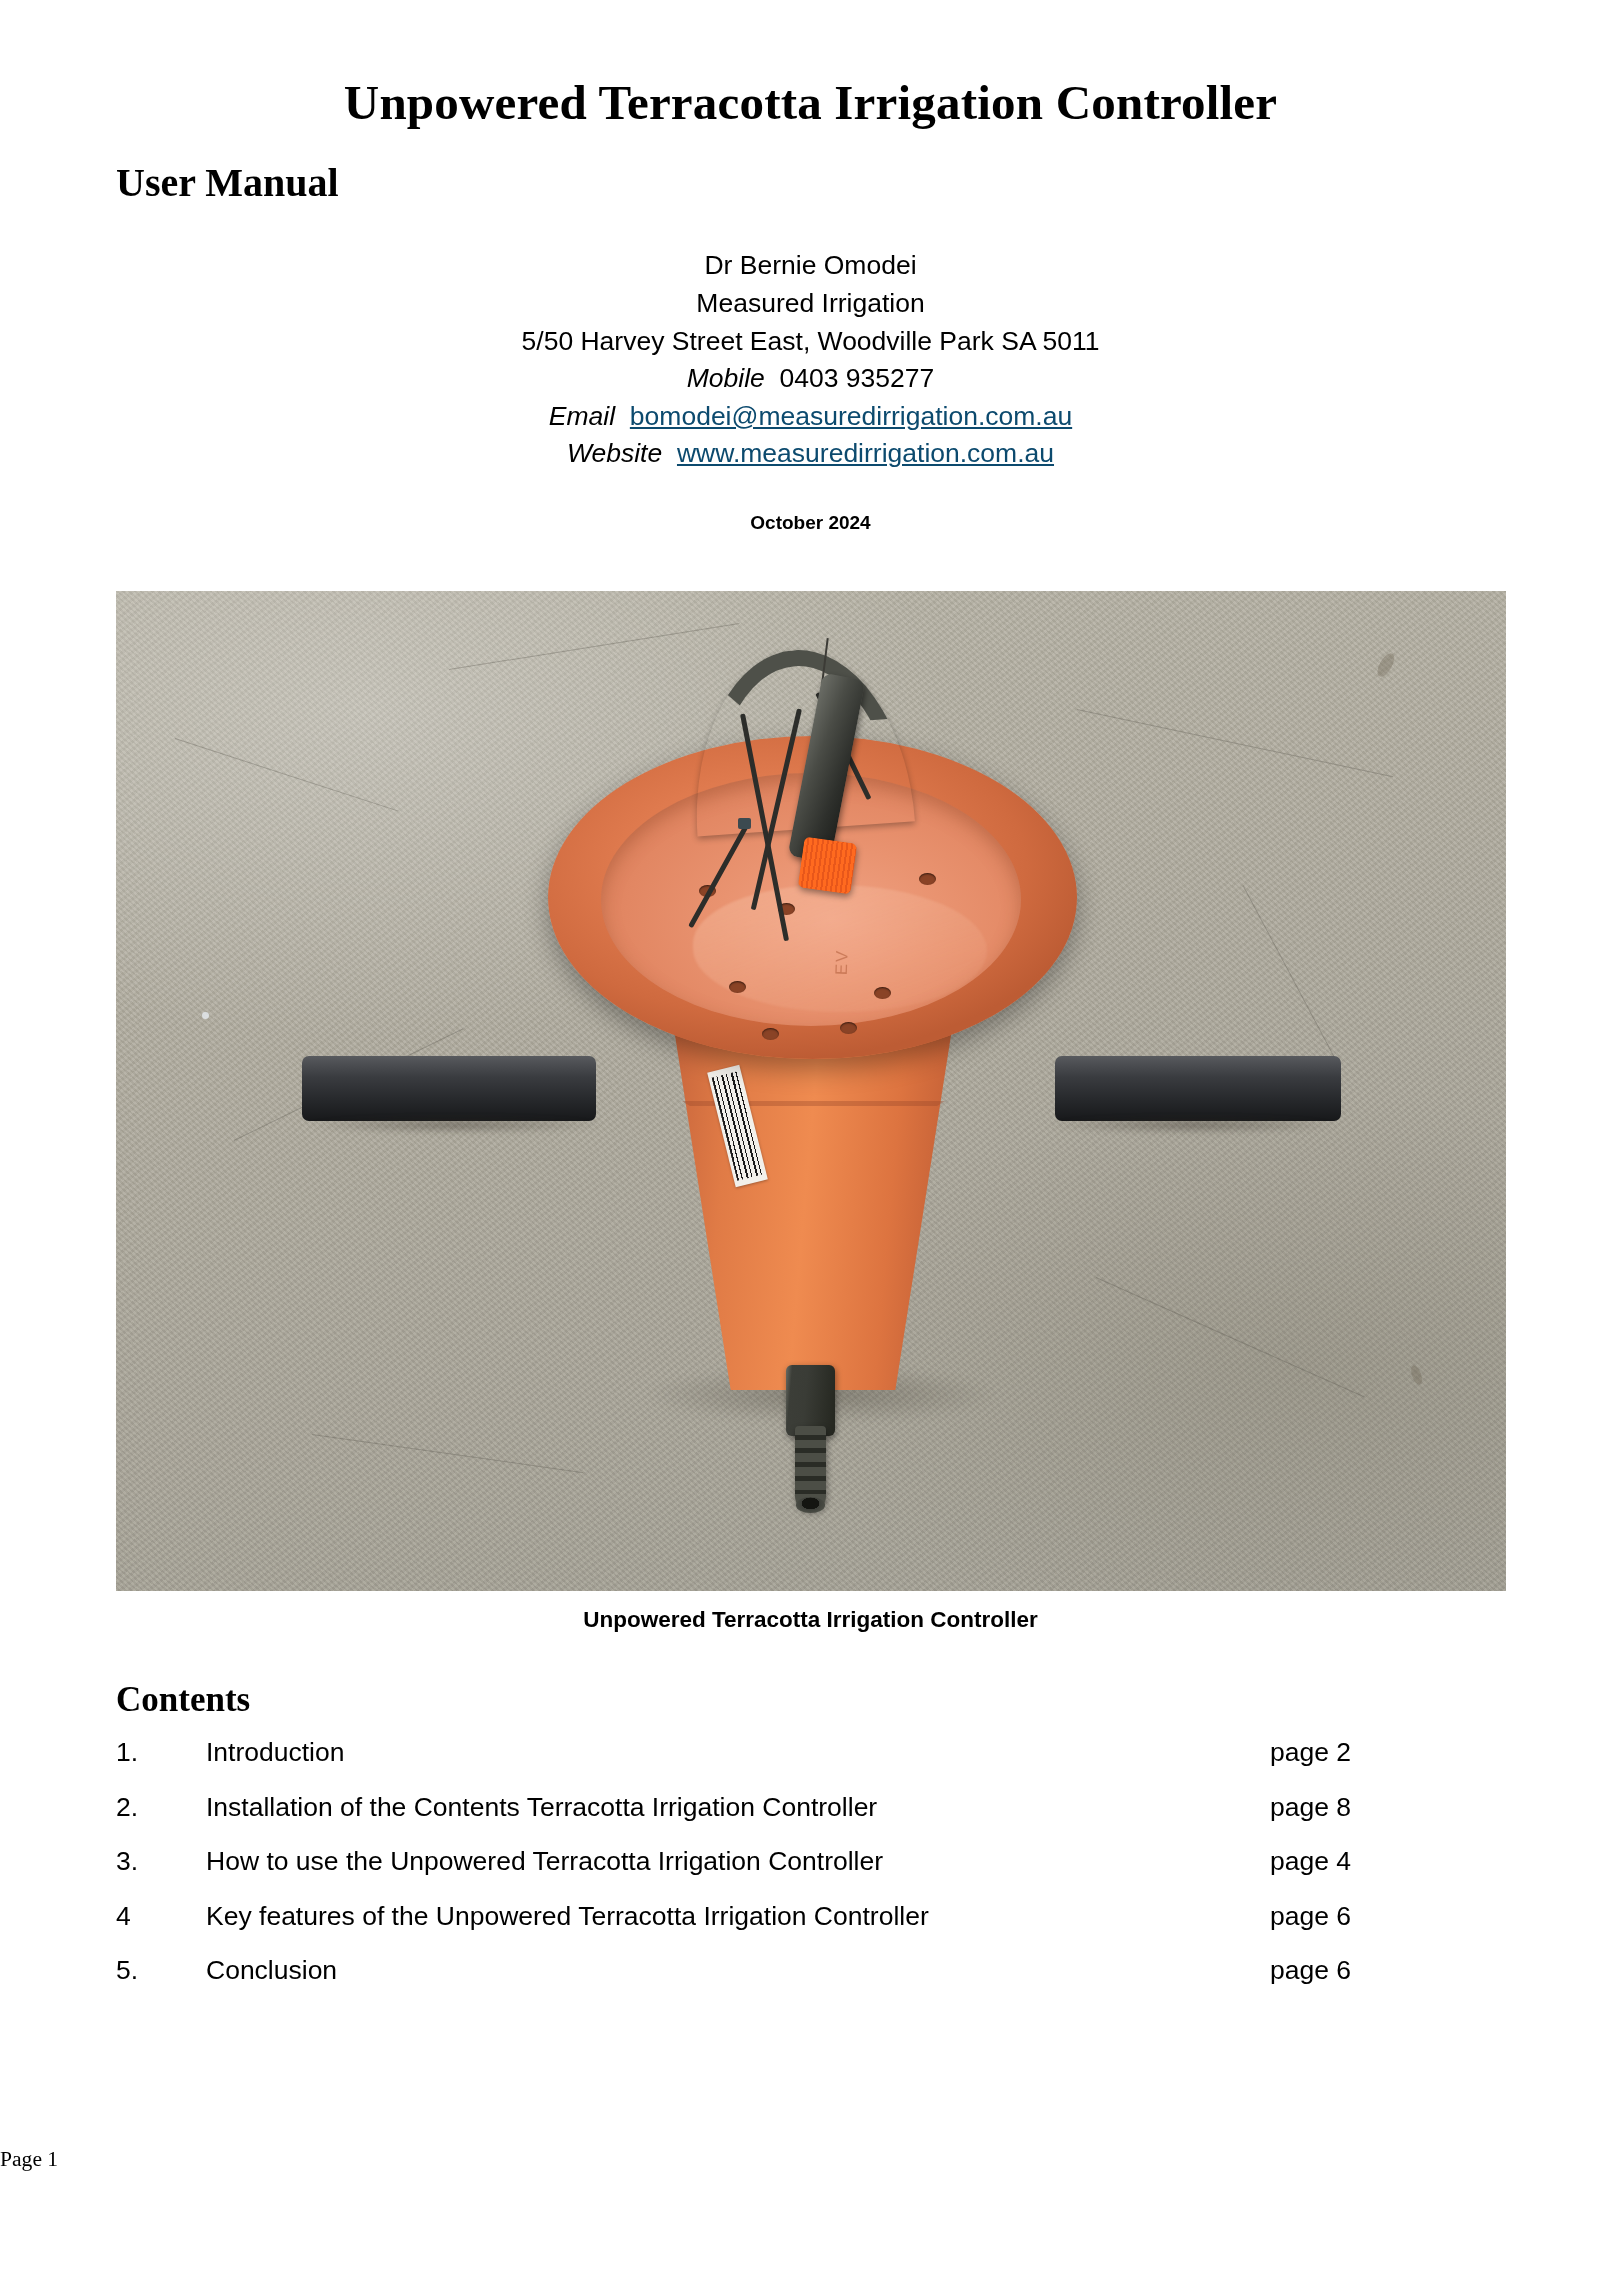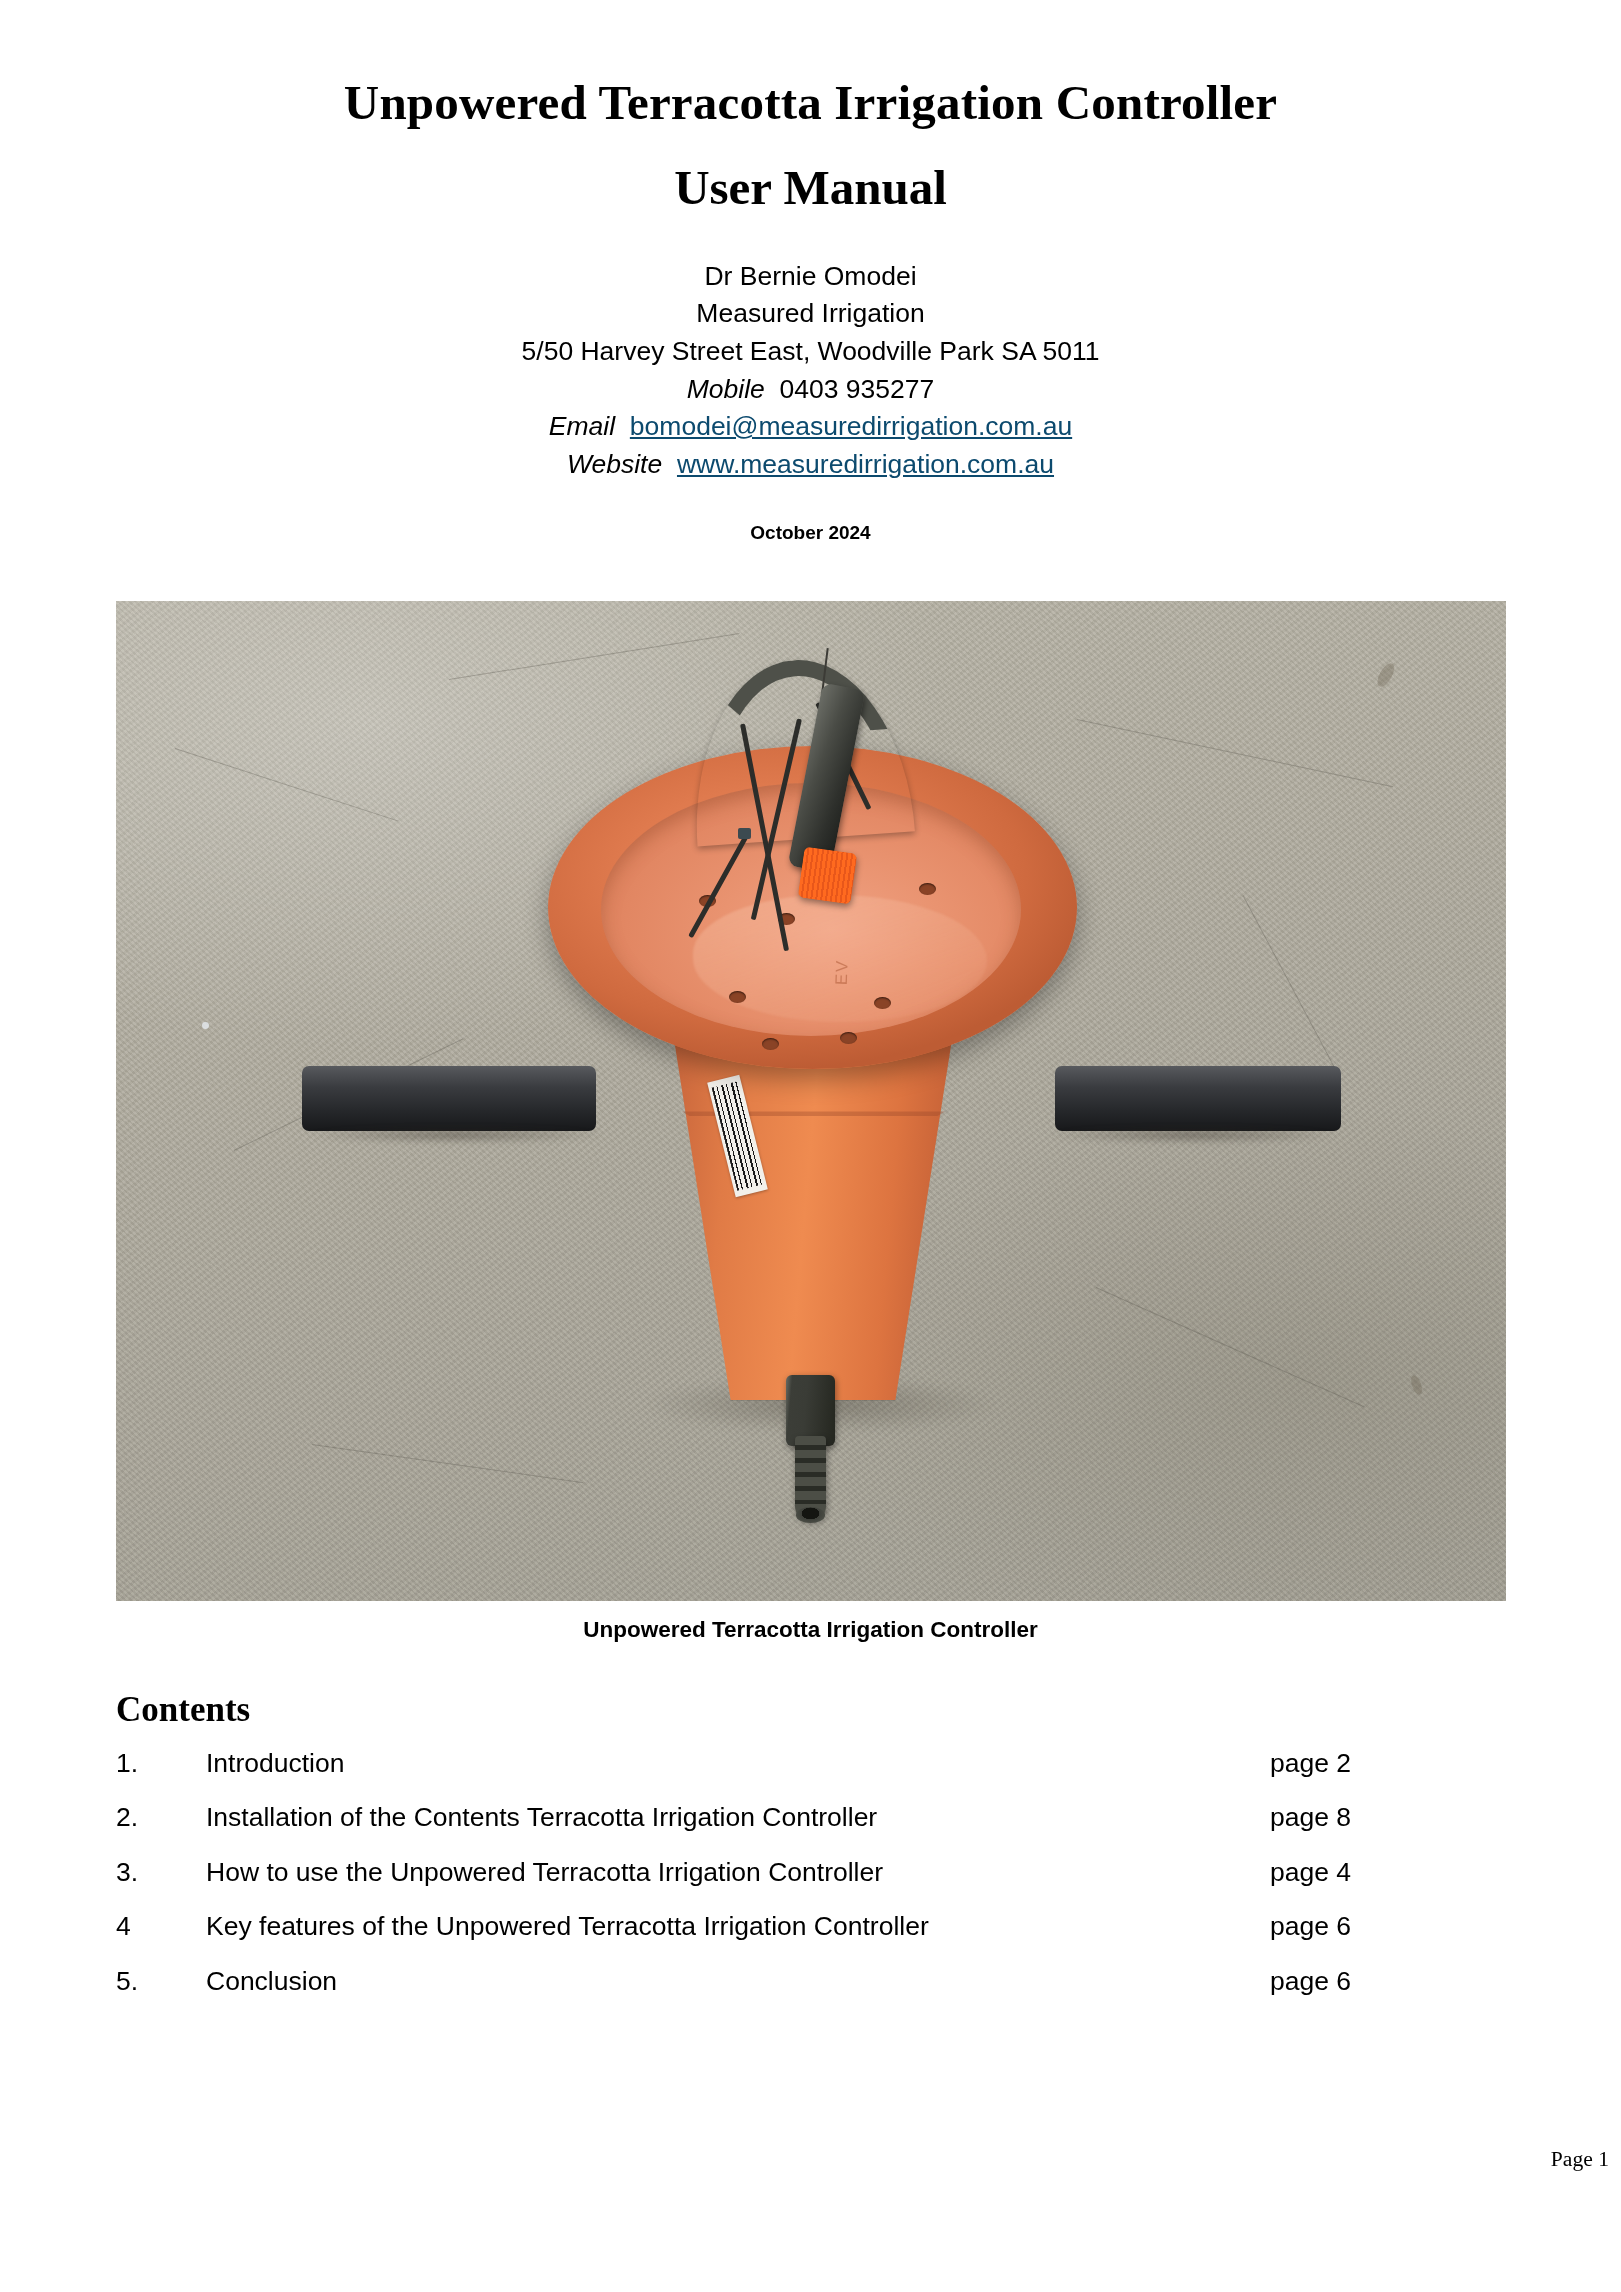--- a/index.html
+++ b/index.html
@@ -30,23 +30,22 @@
     font-size: 49px;
     line-height: 1.15;
     text-align: center;
     margin: 0;
     padding-top: 71px;
     letter-spacing: 0.2px;
   }
   .doc-subtitle {
     font-family: "Liberation Serif", serif;
     font-weight: bold;
-    font-size: 49px;
+    font-size: 40px;
     line-height: 1.15;
-    text-align: center;
     margin: 0;
     padding-top: 29px;
   }
 
   
   .contact {
     text-align: center;
     margin-top: 41px;
     font-size: 26.5px;
     line-height: 1.42;
@@ -362,21 +361,21 @@
     flex: 0 0 235px;
     text-align: left;
   }
 
   
   .footer {
     position: absolute;
     left: 0;
     right: 12px;
     top: 2147px;
-    text-align: right;
+    text-align: left;
     font-family: "Liberation Serif", serif;
     font-size: 21.6px;
   }
 </style>
 </head>
 <body>
 
 <div class="page">
 
   <h1 class="doc-title">Unpowered Terracotta Irrigation Controller</h1>

